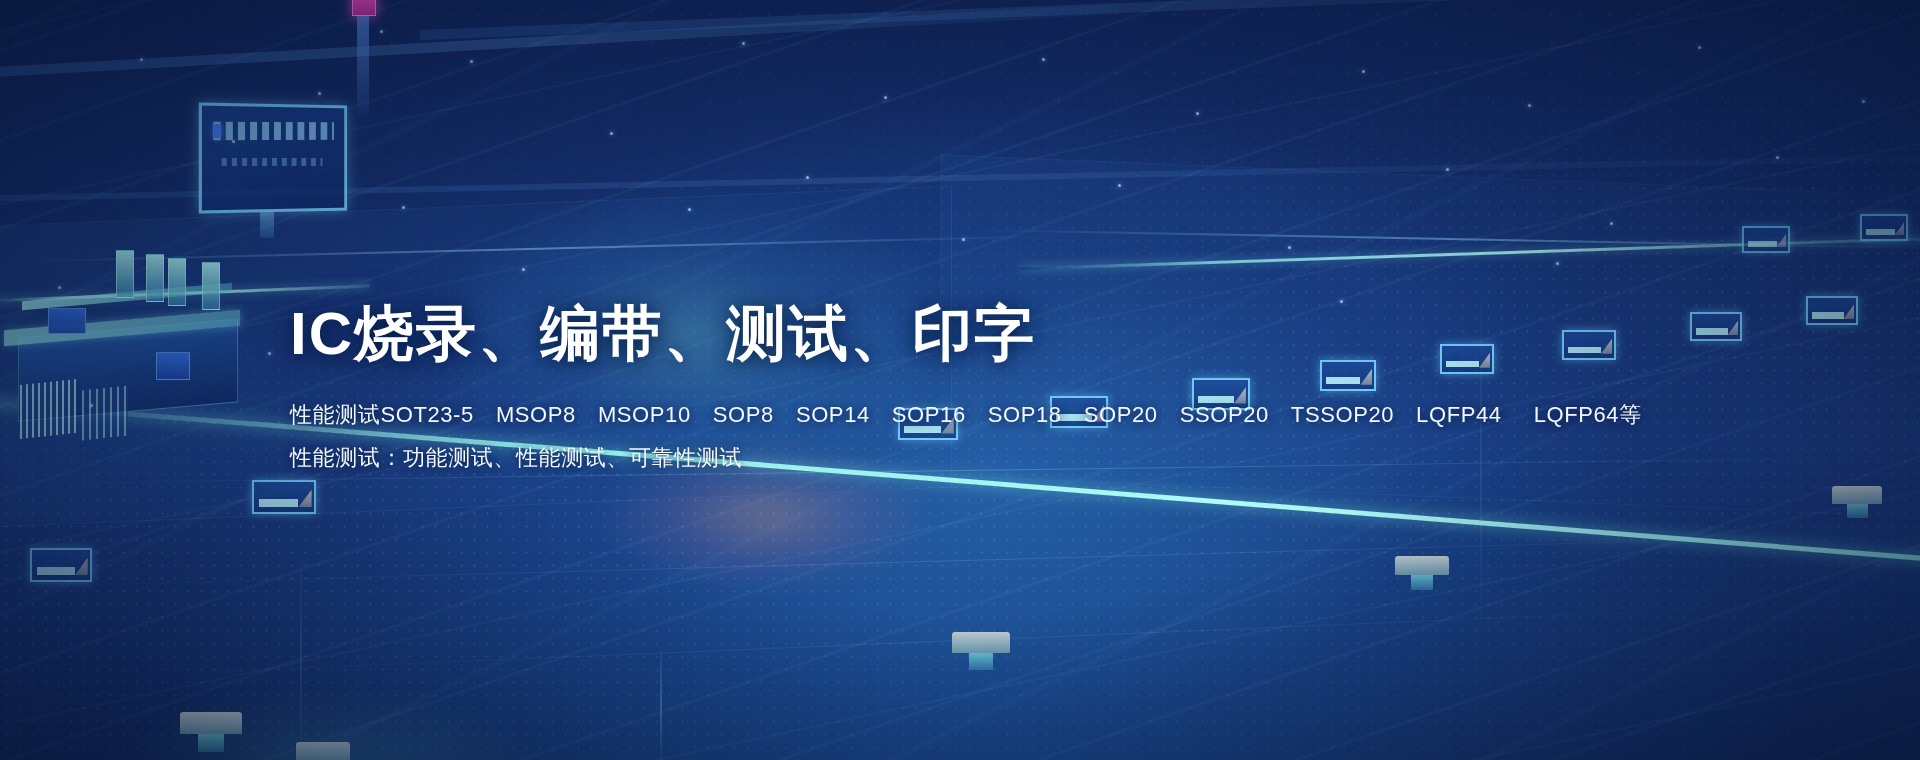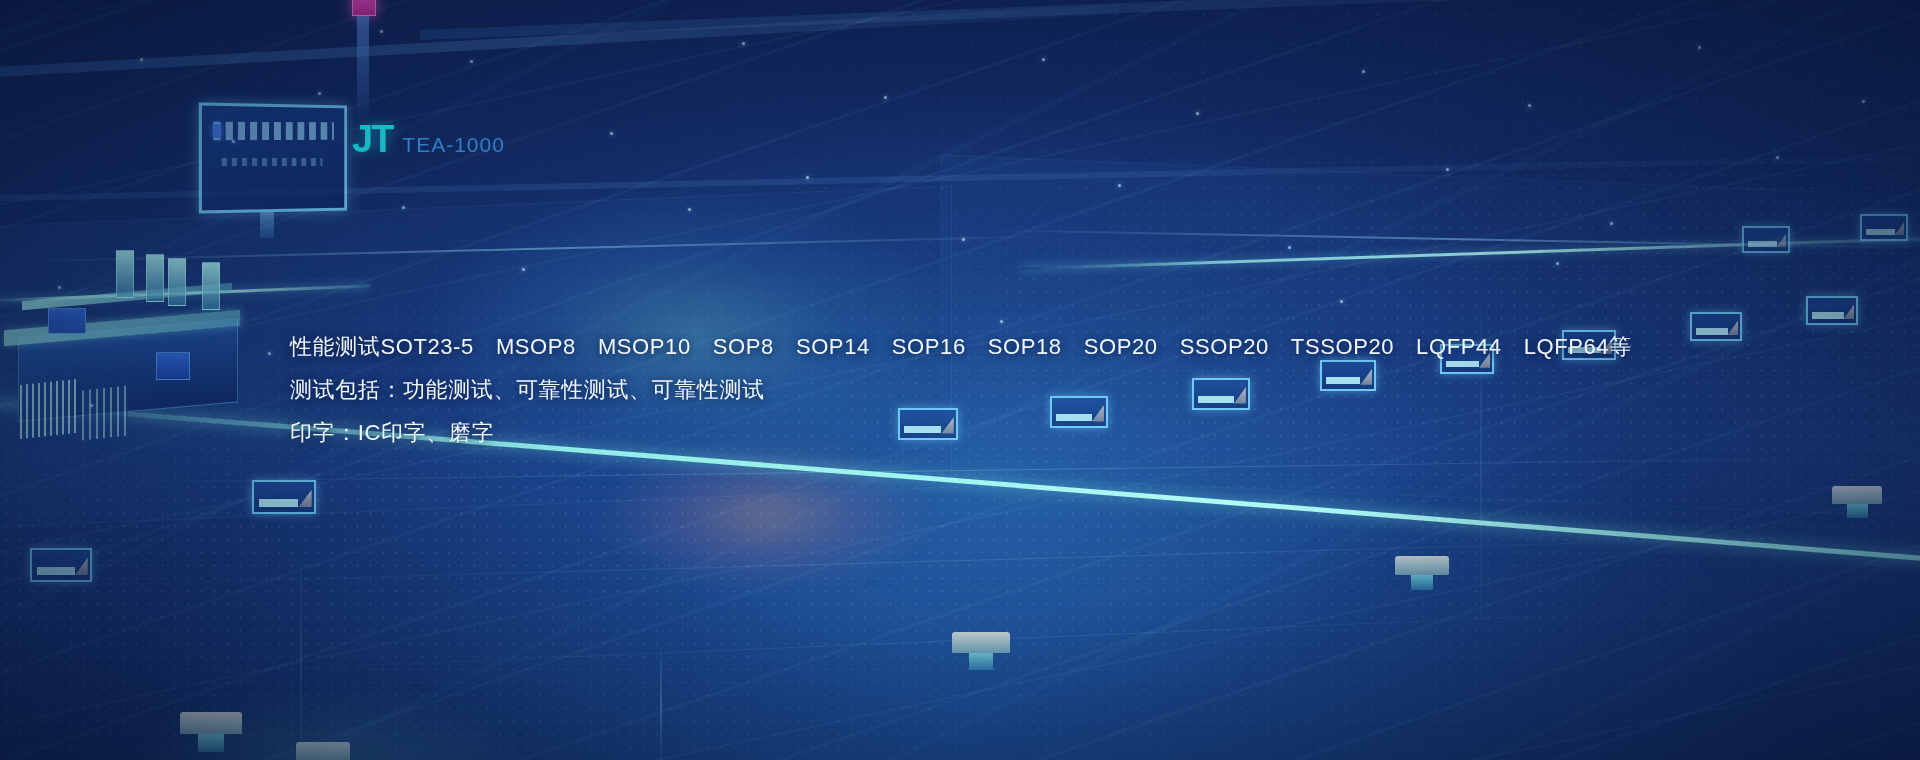--- a/index.html
+++ b/index.html
@@ -260,21 +260,21 @@
   }
   .sublist li{
     color:#f2f8ff;
     font-size:22px;
     line-height:1.95;
     letter-spacing:.6px;
     text-shadow:0 1px 10px rgba(4,20,56,.9);
     white-space:nowrap;
   }
   .pkg{ padding-right:22px; }
-  .pkg:last-child{ padding-right:0; }
+  .pkg:last-child{ padding-right:0;margin-left:10px; }
 </style>
 </head>
 <body>
 
 <div class="banner">
 
   <div class="bg-base"></div>
   <div class="streaks c"></div>
   <div class="streaks a"></div>
   <div class="streaks b"></div>
@@ -383,24 +383,20 @@
   </div>
 
   <div class="monitor">
     <div class="frame"></div>
     <div class="chips"></div>
     <div class="chips2"></div>
     <div class="led"></div>
     <div class="stand"></div>
   </div>
 
-  <div style="position:absolute; left:352px; top:118px; display:flex; align-items:baseline; gap:10px; z-index:5;">
-    <span style="font-size:38px; font-weight:700; color:#19b8c4; letter-spacing:-2px; text-shadow:0 0 14px rgba(25,184,196,.55);">JT</span>
-    <span style="font-size:21px; font-weight:400; color:#2f7fc4; letter-spacing:1px;">TEA-1000</span>
-  </div>
 
   <div class="tower">
     <div class="lamp"></div>
     <div class="shaft"></div>
   </div>
 
   <div class="specks">
     <i style="left:58px;  top:286px;"></i>
       <i style="left:140px; top:58px;"></i>
     <i style="left:232px; top:140px;"></i>
@@ -429,22 +425,22 @@
       <i style="left:268px; top:352px;"></i>
     <i style="left:1340px;top:300px;"></i>
       <i style="left:1556px;top:262px;"></i>
     <i style="left:380px; top:30px;"></i> 
       <i style="left:1000px;top:320px;"></i>
   </div>
 
   <div class="bg-vignette"></div>
 
   <div class="content">
+    <h1 class="headline">IC烧录、编带、测试、印字</h1>
     <ul class="sublist">
       <li>
         <span>性能测试</span><span class="pkg">SOT23-5</span><span class="pkg">MSOP8</span><span class="pkg">MSOP10</span><span class="pkg">SOP8</span><span class="pkg">SOP14</span><span class="pkg">SOP16</span><span class="pkg">SOP18</span><span class="pkg">SOP20</span><span class="pkg">SSOP20</span><span class="pkg">TSSOP20</span><span class="pkg">LQFP44</span><span class="pkg">LQFP64等</span>
       </li>
-      <li>测试包括：功能测试、可靠性测试、可靠性测试</li>
-      <li>印字：IC印字、磨字</li>
+      <li>性能测试：功能测试、性能测试、可靠性测试</li>
     </ul>
   </div>
 
 </div>
 
 </body></html>

